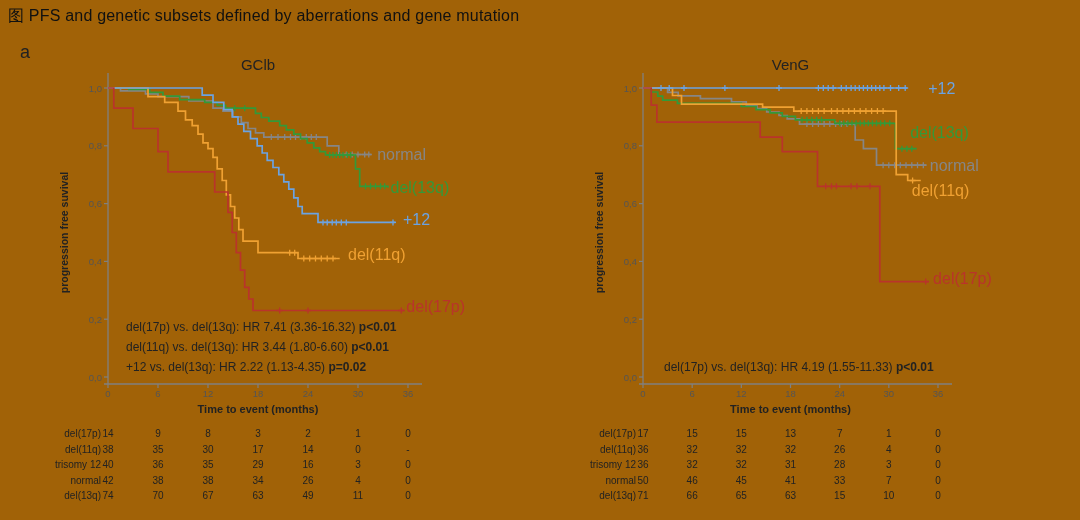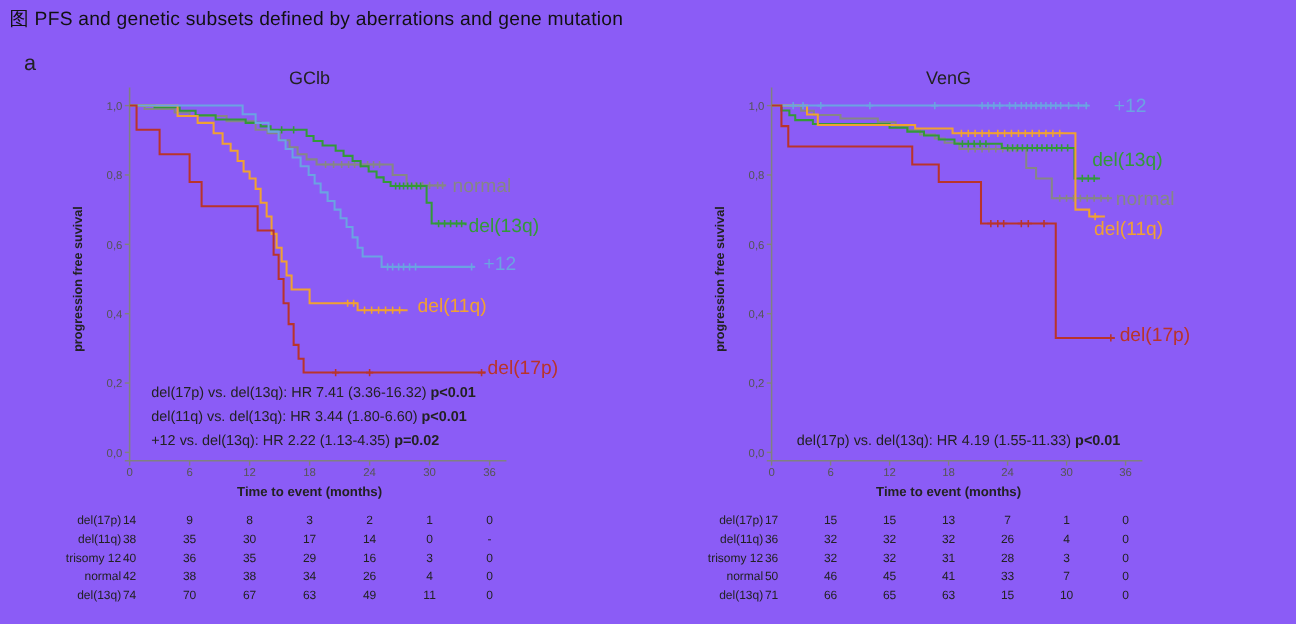--- a/index.html
+++ b/index.html
@@ -1,17 +1,17 @@
 <!DOCTYPE html>
 <html><head>
 <meta charset="utf-8">
 <style>
   html,body{margin:0;padding:0;background:#ffffff;}
   body{font-family:"Liberation Sans", sans-serif;}
-  #fig{position:relative;width:1080px;height:520px;background:#8b5cf6;overflow:hidden;}
+  #fig{position:relative;width:1080px;height:520px;background:#a16207;overflow:hidden;}
   .caption{position:absolute;left:8px;top:6px;font-size:16px;color:#111;letter-spacing:.2px;}
   .panel-label{position:absolute;left:20px;top:42px;font-size:18px;color:#222;}
   svg text{font-family:"Liberation Sans", sans-serif;}
 </style>
 </head>
 <body>
 
 <div id="fig">
   <div class="caption">图 PFS and genetic subsets defined by aberrations and gene mutation</div>
   <div class="panel-label">a</div>

